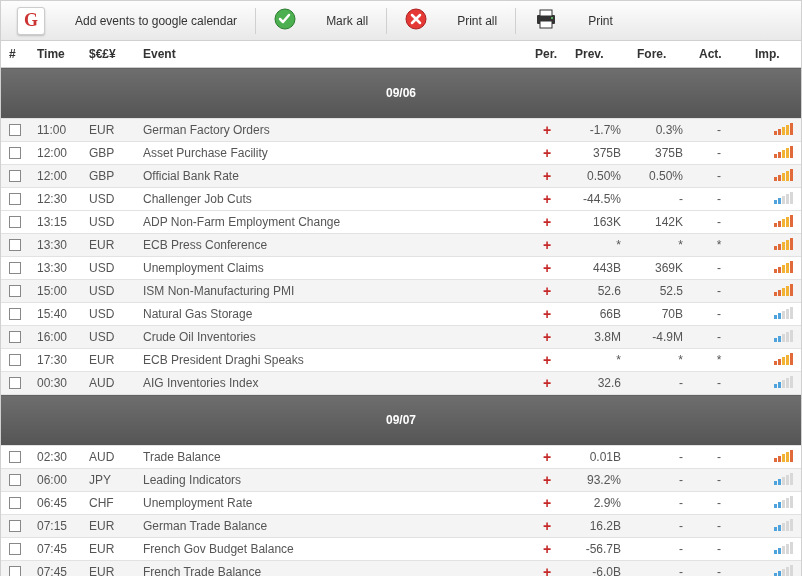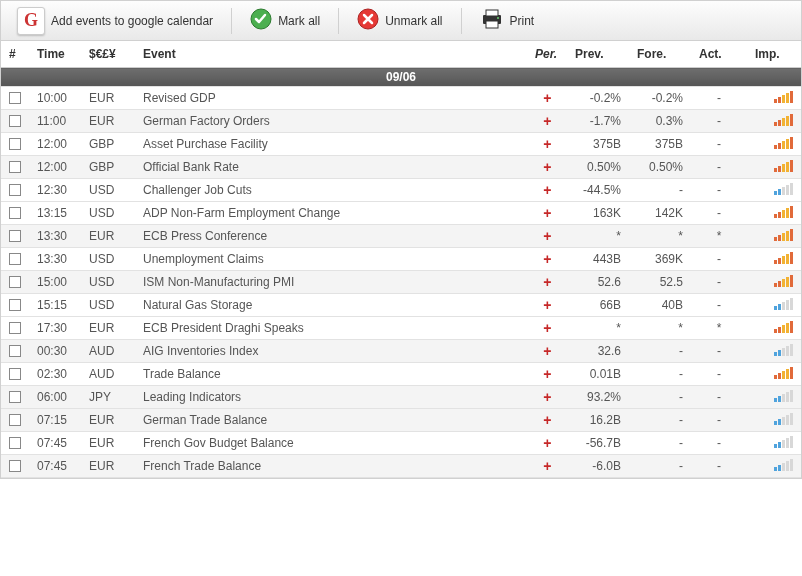--- a/index.html
+++ b/index.html
@@ -2,33 +2,33 @@
 <html><head>
 <meta charset="utf-8">
 <style>
 * { box-sizing: border-box; margin: 0; padding: 0; }
 body { font-family: Arial, Helvetica, sans-serif; font-size: 12px; color: #333; background: #fff; width: 802px; }
 .container { border: 1px solid #d0d0d0; }
 
 .toolbar { background: linear-gradient(#fdfdfd,#e9e9e9); border-bottom: 1px solid #d0d0d0; display: flex; align-items: center; padding: 4px 6px; height: 40px; gap: 8px; }
 .tb-item { display: flex; align-items: center; gap: 6px; padding: 0 10px; cursor: pointer; }
 .tb-sep { width: 1px; height: 26px; background: #d0d0d0; }
-.tb-label { color: #333; }
+.tb-label { color: #333; margin-left: 24px; }
 .g-icon { width: 28px; height: 28px; border: 1px solid #ccc; background: #fff; border-radius: 3px; display: flex; align-items: center; justify-content: center; font-size: 18px; font-weight: bold; color: #c33; font-family: Georgia, serif; box-shadow: 0 1px 2px rgba(0,0,0,.2); }
 
 table.cal { width: 100%; border-collapse: collapse; font-size: 12px; }
 table.cal th { text-align: left; font-weight: bold; color: #333; padding: 6px 8px; border-bottom: 1px solid #ccc; }
 table.cal td { padding: 3px 8px; border-bottom: 1px solid #e2e2e2; color: #555; white-space: nowrap; }
 tr.alt td { background: #f4f4f4; }
-tr.date-row td { background: linear-gradient(#6e6e6e,#555); color: #fff; text-align: center; font-weight: bold; padding: 2px; font-size: 12px; }
+tr.date-row td { background: linear-gradient(#6e6e6e,#555); color: #fff; text-align: center; font-weight: bold; padding: 18px; font-size: 12px; }
 
 .col-chk { width: 28px; text-align: center; }
 .col-time { width: 52px; }
 .col-curr { width: 54px; }
-.col-per { width: 40px; text-align: center; font-style: italic; }
+.col-per { width: 40px; text-align: center; }
 .col-prev { width: 62px; text-align: right; margin-left: 40px; }
 .col-fore { width: 62px; text-align: right; }
 .col-act { width: 56px; text-align: center; margin-left: 24px; }
 .col-imp { width: 54px; text-align: right; }
 
 .chk { width: 12px; height: 12px; border: 1px solid #888; background: #fff; margin: 0 auto; }
 .plus { color: #c62828; font-weight: bold; font-size: 14px; }
 
 .imp-bars { display: inline-flex; align-items: flex-end; gap: 1px; height: 12px; }
 .imp-bars span { width: 3px; display: inline-block; }
@@ -58,21 +58,21 @@
             <path d="M6 11 l3 3 l6 -7" stroke="#fff" stroke-width="2.5" fill="none" stroke-linecap="round" stroke-linejoin="round"></path>
           </svg></span>
       <span class="tb-label">Mark all</span>
     </div>
     <div class="tb-sep"></div>
     <div class="tb-item">
       <span><svg width="22" height="22" viewBox="0 0 22 22">
             <circle cx="11" cy="11" r="10" fill="#e53935" stroke="#aa2222"></circle>
             <path d="M7 7 l8 8 M15 7 l-8 8" stroke="#fff" stroke-width="2.5" stroke-linecap="round"></path>
           </svg></span>
-      <span class="tb-label">Unmark all</span>
+      <span class="tb-label">Print all</span>
     </div>
     <div class="tb-sep"></div>
     <div class="tb-item">
       <span><svg width="24" height="22" viewBox="0 0 24 22">
             <rect x="3" y="7" width="18" height="9" rx="1" fill="#333"></rect>
             <rect x="6" y="2" width="12" height="6" fill="#fff" stroke="#333"></rect>
             <rect x="6" y="13" width="12" height="7" fill="#fff" stroke="#333"></rect>
             <circle cx="18" cy="10" r="1" fill="#6bd070"></circle>
           </svg></span>
       <span class="tb-label">Print</span>
@@ -90,39 +90,20 @@
         <th class="col-prev">Prev.</th>
         <th class="col-fore">Fore.</th>
         <th class="col-act">Act.</th>
         <th class="col-imp">Imp.</th>
       </tr>
     </thead>
     <tbody id="tbody">
         <tr class="date-row">
           <td colspan="9">09/06</td>
         </tr>
-        <tr>
-          <td class="col-chk">
-            <div class="chk"></div>
-          </td>
-          <td class="col-time">10:00</td>
-          <td class="col-curr">EUR</td>
-          <td>Revised GDP</td>
-          <td class="col-per"><span class="plus">+</span></td>
-          <td class="col-prev">-0.2%</td>
-          <td class="col-fore">-0.2%</td>
-          <td class="col-act">-</td>
-          <td class="col-imp"><span class="imp-bars hi">
-              <span class="b1"></span>
-              <span class="b2"></span>
-              <span class="b3"></span>
-              <span class="b4"></span>
-              <span class="b5"></span>
-            </span></td>
-        </tr>
         <tr class="alt">
           <td class="col-chk">
             <div class="chk"></div>
           </td>
           <td class="col-time">11:00</td>
           <td class="col-curr">EUR</td>
           <td>German Factory Orders</td>
           <td class="col-per"><span class="plus">+</span></td>
           <td class="col-prev">-1.7%</td>
           <td class="col-fore">0.3%</td>
@@ -265,26 +246,45 @@
               <span class="b2"></span>
               <span class="b3"></span>
               <span class="b4"></span>
               <span class="b5"></span>
             </span></td>
         </tr>
         <tr>
           <td class="col-chk">
             <div class="chk"></div>
           </td>
-          <td class="col-time">15:15</td>
+          <td class="col-time">15:40</td>
           <td class="col-curr">USD</td>
           <td>Natural Gas Storage</td>
           <td class="col-per"><span class="plus">+</span></td>
           <td class="col-prev">66B</td>
-          <td class="col-fore">40B</td>
+          <td class="col-fore">70B</td>
+          <td class="col-act">-</td>
+          <td class="col-imp"><span class="imp-bars lo">
+              <span class="b1"></span>
+              <span class="b2"></span>
+              <span class="b3"></span>
+              <span class="b4"></span>
+              <span class="b5"></span>
+            </span></td>
+        </tr>
+        <tr class="alt">
+          <td class="col-chk">
+            <div class="chk"></div>
+          </td>
+          <td class="col-time">16:00</td>
+          <td class="col-curr">USD</td>
+          <td>Crude Oil Inventories</td>
+          <td class="col-per"><span class="plus">+</span></td>
+          <td class="col-prev">3.8M</td>
+          <td class="col-fore">-4.9M</td>
           <td class="col-act">-</td>
           <td class="col-imp"><span class="imp-bars lo">
               <span class="b1"></span>
               <span class="b2"></span>
               <span class="b3"></span>
               <span class="b4"></span>
               <span class="b5"></span>
             </span></td>
         </tr>
         <tr>
@@ -318,20 +318,23 @@
           <td class="col-fore">-</td>
           <td class="col-act">-</td>
           <td class="col-imp"><span class="imp-bars lo">
               <span class="b1"></span>
               <span class="b2"></span>
               <span class="b3"></span>
               <span class="b4"></span>
               <span class="b5"></span>
             </span></td>
         </tr>
+        <tr class="date-row">
+          <td colspan="9">09/07</td>
+        </tr>
         <tr>
           <td class="col-chk">
             <div class="chk"></div>
           </td>
           <td class="col-time">02:30</td>
           <td class="col-curr">AUD</td>
           <td>Trade Balance</td>
           <td class="col-per"><span class="plus">+</span></td>
           <td class="col-prev">0.01B</td>
           <td class="col-fore">-</td>
@@ -356,20 +359,39 @@
           <td class="col-fore">-</td>
           <td class="col-act">-</td>
           <td class="col-imp"><span class="imp-bars lo">
               <span class="b1"></span>
               <span class="b2"></span>
               <span class="b3"></span>
               <span class="b4"></span>
               <span class="b5"></span>
             </span></td>
         </tr>
+        <tr>
+          <td class="col-chk">
+            <div class="chk"></div>
+          </td>
+          <td class="col-time">06:45</td>
+          <td class="col-curr">CHF</td>
+          <td>Unemployment Rate</td>
+          <td class="col-per"><span class="plus">+</span></td>
+          <td class="col-prev">2.9%</td>
+          <td class="col-fore">-</td>
+          <td class="col-act">-</td>
+          <td class="col-imp"><span class="imp-bars lo">
+              <span class="b1"></span>
+              <span class="b2"></span>
+              <span class="b3"></span>
+              <span class="b4"></span>
+              <span class="b5"></span>
+            </span></td>
+        </tr>
         <tr class="alt">
           <td class="col-chk">
             <div class="chk"></div>
           </td>
           <td class="col-time">07:15</td>
           <td class="col-curr">EUR</td>
           <td>German Trade Balance</td>
           <td class="col-per"><span class="plus">+</span></td>
           <td class="col-prev">16.2B</td>
           <td class="col-fore">-</td>

